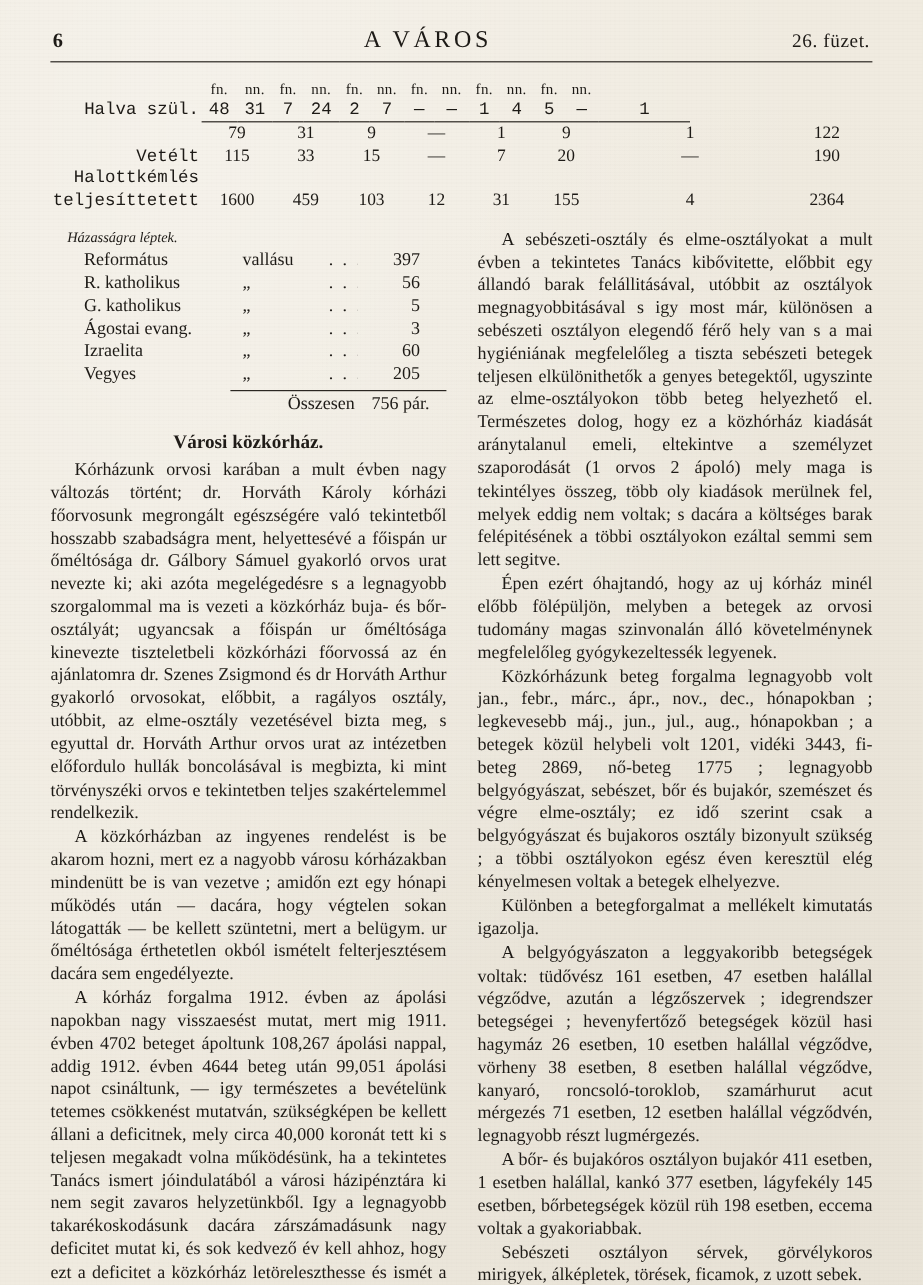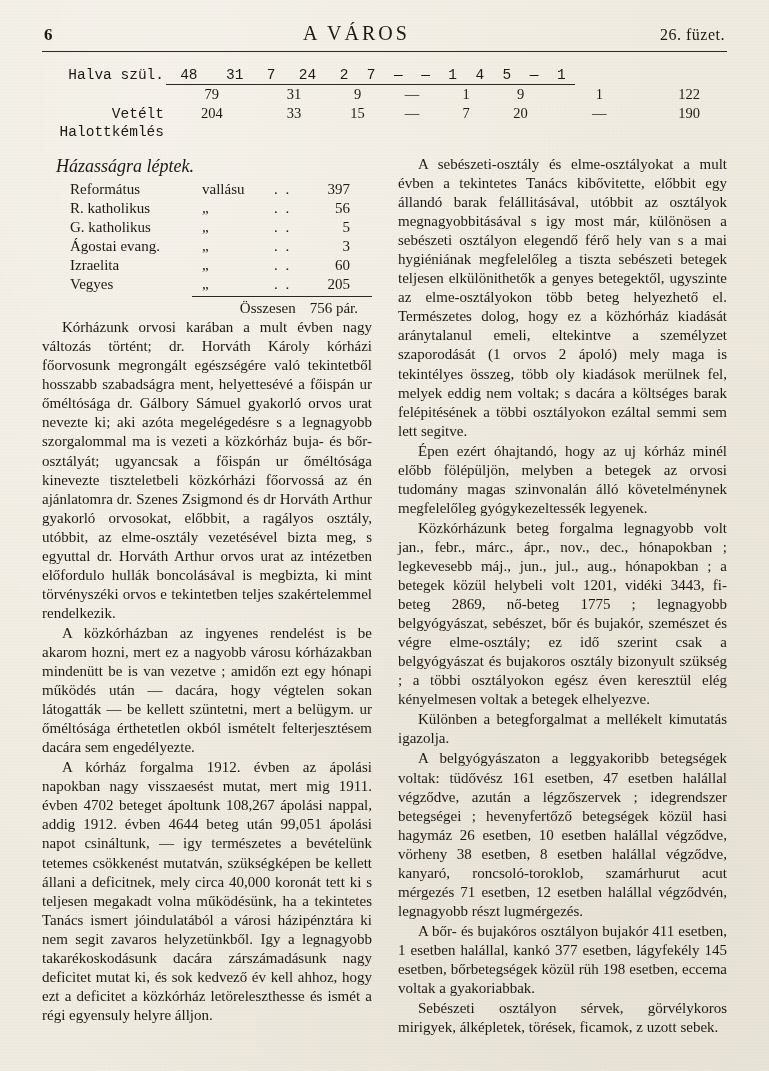--- a/index.html
+++ b/index.html
@@ -100,21 +100,21 @@
     line-height: 1.27;
     text-align: justify;
   }
   .col p {
     margin: 0 0 0 0;
     text-indent: 20px;
   }
   .col p + p { margin-top: 1px; }
   .italic-head {
     font-style: italic;
-    font-size: 18px;
+    font-size: 12px;
     margin: 0 0 2px 14px;
   }
   
   .rel-list {
     font-size: 15px;
     margin: 0 0 2px 0;
   }
   .rel-row {
     display: flex;
     align-items: baseline;
@@ -165,20 +165,36 @@
     <div class="header">
       <div class="folio">6</div>
       <div class="running-title">A  VÁROS</div>
       <div class="issue">26. füzet.</div>
     </div>
     <hr class="rule">
 
     <div class="table-block">
       <table class="stats">
         <tbody>
+            <tr class="unitrow">
+          <td class="rowlabel"></td>
+          <td>fn.</td>
+          <td>nn.</td>
+          <td>fn.</td>
+          <td>nn.</td>
+          <td>fn.</td>
+          <td>nn.</td>
+          <td>fn.</td>
+          <td>nn.</td>
+          <td>fn.</td>
+          <td>nn.</td>
+          <td>fn.</td>
+          <td>nn.</td>
+          <td class="total"></td>
+        </tr>
 
         <tr class="underline-cells">
           <td class="rowlabel">Halva szül.</td>
           <td class="u">48</td>
           <td class="u">31</td>
           <td class="u">7</td>
           <td class="u">24</td>
           <td class="u">2</td>
           <td class="u">7</td>
           <td class="u">—</td>
@@ -198,36 +214,47 @@
           <td colspan="2">9</td>
           <td colspan="2">—</td>
           <td colspan="2">1</td>
           <td colspan="2">9</td>
           <td colspan="2">1</td>
           <td class="total">122</td>
         </tr>
 
         <tr>
           <td class="rowlabel">Vetélt</td>
-          <td colspan="2">204</td>
+          <td colspan="2">115</td>
           <td colspan="2">33</td>
           <td colspan="2">15</td>
           <td colspan="2">—</td>
           <td colspan="2">7</td>
           <td colspan="2">20</td>
           <td colspan="2">—</td>
           <td class="total">190</td>
         </tr>
 
         <tr>
           <td class="rowlabel">Halottkémlés</td>
           <td colspan="13"></td>
           <td class="total"></td>
         </tr>
 
+        <tr>
+          <td class="rowlabel">teljesíttetett</td>
+          <td colspan="2">1600</td>
+          <td colspan="2">459</td>
+          <td colspan="2">103</td>
+          <td colspan="2">12</td>
+          <td colspan="2">31</td>
+          <td colspan="2">155</td>
+          <td colspan="2">4</td>
+          <td class="total">2364</td>
+        </tr>
       </tbody>
         </table>
     </div>
 
     <div class="columns">
 
       <div class="col">
 
         <div class="italic-head">Házasságra léptek.</div>
 
@@ -269,20 +296,21 @@
             <span class="rel-num">205</span>
           </div>
         </div>
 
         <div class="sum-rule"></div>
         <div class="sum-line">
           <span class="sum-label">Összesen</span>
           <span>756 pár.</span>
         </div>
 
+        <div class="section-title">Városi közkórház.</div>
 
         <p>Kórházunk orvosi karában a mult évben nagy változás történt; dr. Horváth Károly kórházi főorvosunk megrongált egészségére való tekintetből hosszabb szabadságra ment, helyettesévé a főispán ur őméltósága dr. Gálbory Sámuel gyakorló orvos urat nevezte ki; aki azóta megelégedésre s a legnagyobb szorgalommal ma is vezeti a közkórház buja- és bőr-osztályát; ugyancsak a főispán ur őméltósága kinevezte tiszteletbeli közkórházi főorvossá az én ajánlatomra dr. Szenes Zsigmond és dr Horváth Arthur gyakorló orvosokat, előbbit, a ragályos osztály, utóbbit, az elme-osztály vezetésével bizta meg, s egyuttal dr. Horváth Arthur orvos urat az intézetben előfordulo hullák boncolásával is megbizta, ki mint törvényszéki orvos e tekintetben teljes szakértelemmel rendelkezik.</p>
         <p>A közkórházban az ingyenes rendelést is be akarom hozni, mert ez a nagyobb városu kórházakban mindenütt be is van vezetve ; amidőn ezt egy hónapi működés után — dacára, hogy végtelen sokan látogatták — be kellett szüntetni, mert a belügym. ur őméltósága érthetetlen okból ismételt felterjesztésem dacára sem engedélyezte.</p>
         <p>A kórház forgalma 1912. évben az ápolási napokban nagy visszaesést mutat, mert mig 1911. évben 4702 beteget ápoltunk 108,267 ápolási nappal, addig 1912. évben 4644 beteg után 99,051 ápolási napot csináltunk, — igy természetes a bevételünk tetemes csökkenést mutatván, szükségképen be kellett állani a deficitnek, mely circa 40,000 koronát tett ki s teljesen megakadt volna működésünk, ha a tekintetes Tanács ismert jóindulatából a városi házipénztára ki nem segit zavaros helyzetünkből. Igy a legnagyobb takarékoskodásunk dacára zárszámadásunk nagy deficitet mutat ki, és sok kedvező év kell ahhoz, hogy ezt a deficitet a közkórház letöreleszthesse és ismét a régi egyensuly helyre álljon.</p>
       </div>
 
       <div class="col">
         <p>A sebészeti-osztály és elme-osztályokat a mult évben a tekintetes Tanács kibővitette, előbbit egy állandó barak felállitásával, utóbbit az osztályok megnagyobbitásával s igy most már, különösen a sebészeti osztályon elegendő férő hely van s a mai hygiéniának megfelelőleg a tiszta sebészeti betegek teljesen elkülönithetők a genyes betegektől, ugyszinte az elme-osztályokon több beteg helyezhető el. Természetes dolog, hogy ez a közhórház kiadását aránytalanul emeli, eltekintve a személyzet szaporodását (1 orvos 2 ápoló) mely maga is tekintélyes összeg, több oly kiadások merülnek fel, melyek eddig nem voltak; s dacára a költséges barak felépitésének a többi osztályokon ezáltal semmi sem lett segitve.</p>
         <p>Épen ezért óhajtandó, hogy az uj kórház minél előbb fölépüljön, melyben a betegek az orvosi tudomány magas szinvonalán álló követelménynek megfelelőleg gyógykezeltessék legyenek.</p>
         <p>Közkórházunk beteg forgalma legnagyobb volt jan., febr., márc., ápr., nov., dec., hónapokban ; legkevesebb máj., jun., jul., aug., hónapokban ; a betegek közül helybeli volt 1201, vidéki 3443, fi-beteg 2869, nő-beteg 1775 ; legnagyobb belgyógyászat, sebészet, bőr és bujakór, szemészet és végre elme-osztály; ez idő szerint csak a belgyógyászat és bujakoros osztály bizonyult szükség ; a többi osztályokon egész éven keresztül elég kényelmesen voltak a betegek elhelyezve.</p>

